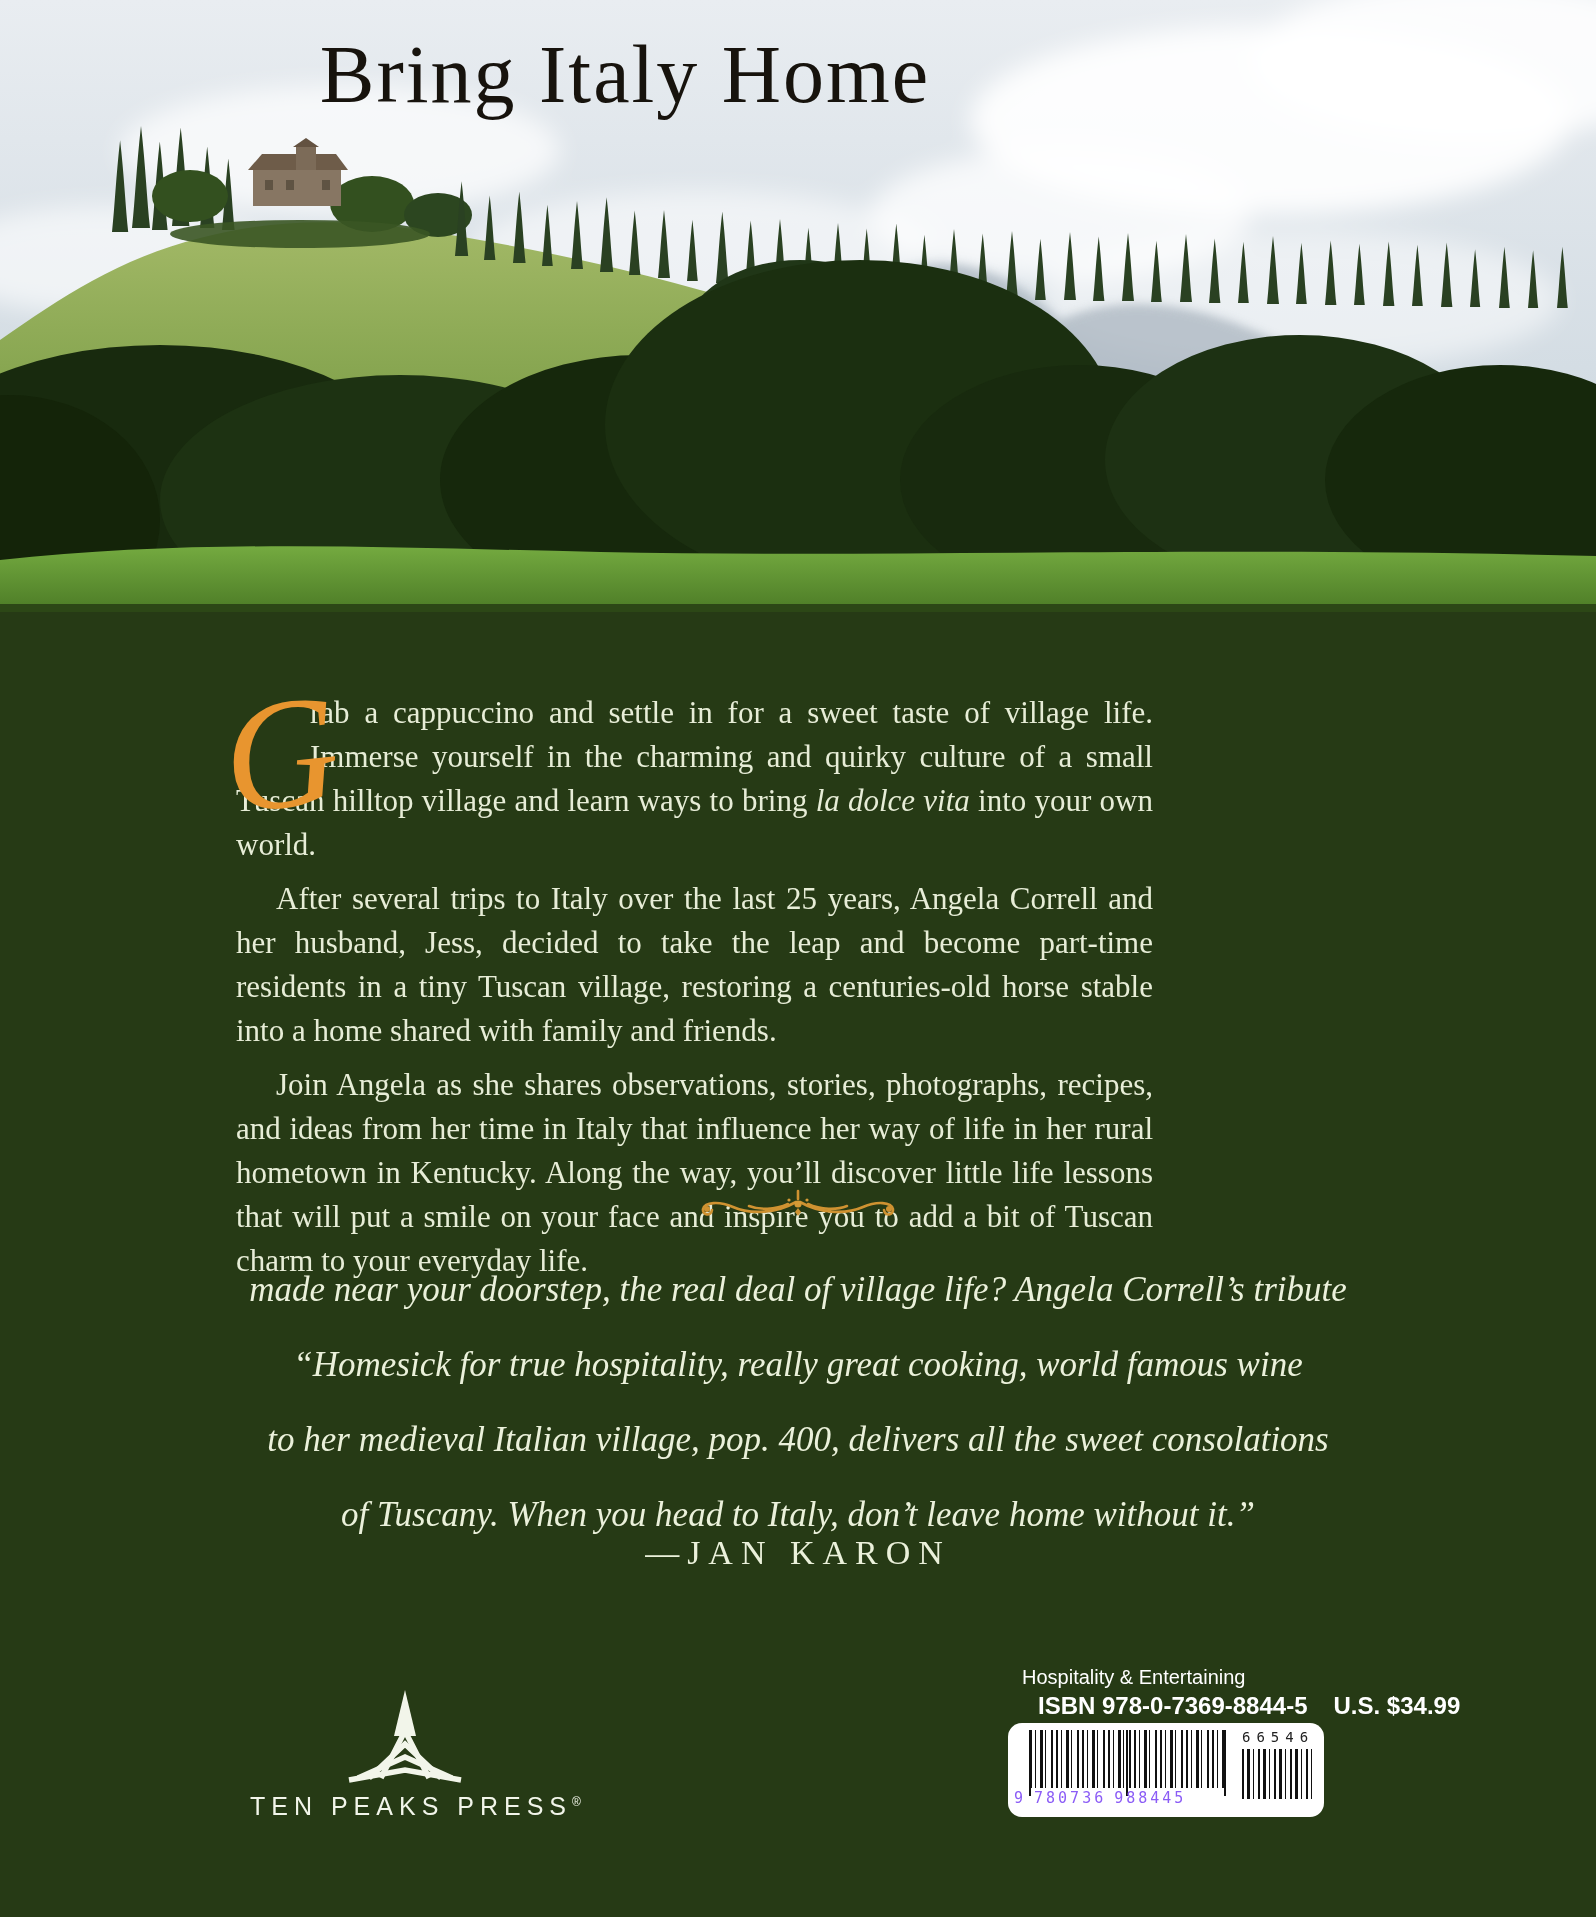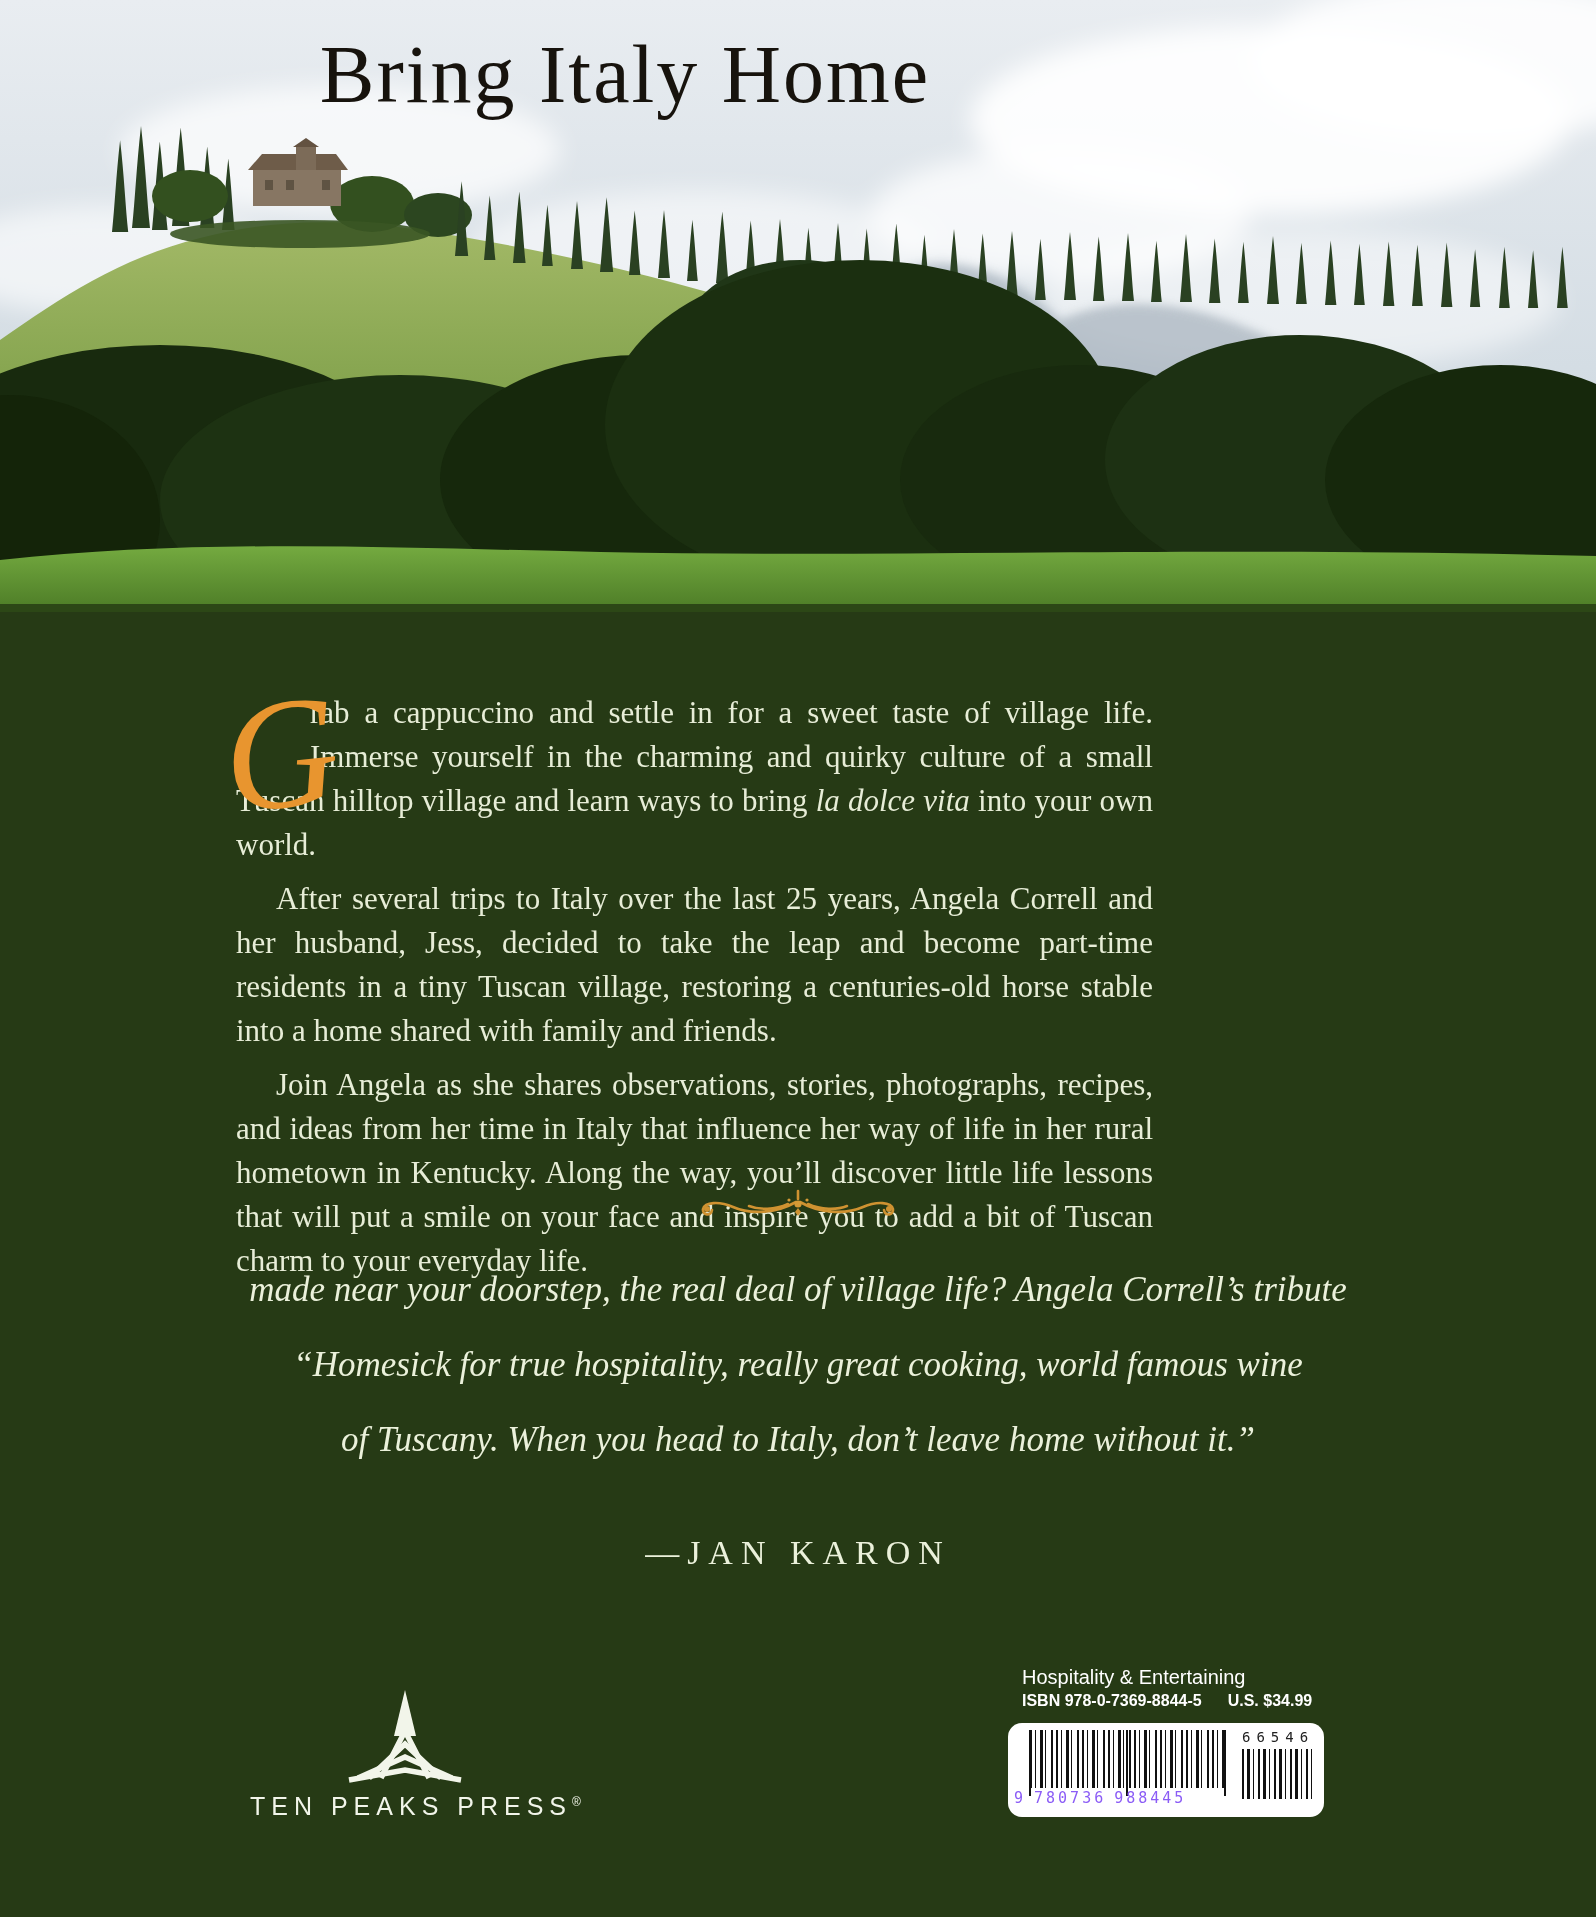--- a/index.html
+++ b/index.html
@@ -27,21 +27,21 @@
     font-size:34px;letter-spacing:8px;font-family:"Liberation Serif", serif;}
   
   .publisher{position:absolute;left:250px;top:1688px;width:310px;text-align:right;}
   .publisher svg{display:block;margin:0 auto;}
   .publisher-name{margin-top:4px;color:#f2f5ea;font-family:"Liberation Sans", sans-serif;
     font-size:25px;letter-spacing:6px;white-space:nowrap;}
   .regmark{font-size:12px;vertical-align:super;letter-spacing:0;}
   
   .retail{position:absolute;left:1022px;top:1666px;font-family:"Liberation Sans", sans-serif;color:#ffffff;}
   .retail .category{font-size:20px;font-weight:normal;}
-  .retail .isbn-line{font-size:16px;font-weight:bold;margin-top:3px;white-space:nowrap;}
+  .retail .isbn-line{font-size:24px;font-weight:bold;margin-top:3px;white-space:nowrap;margin-left:16px;}
   .retail .price{margin-left:26px;}
   .barcode-box{position:absolute;left:1008px;top:1723px;width:316px;height:94px;background:#ffffff;
     border-radius:14px;}
   .bc-main{position:absolute;left:22px;top:7px;width:196px;height:58px;
     background:repeating-linear-gradient(90deg,#111 0 2px,#fff 2px 5px,#111 5px 6px,#fff 6px 10px,#111 10px 13px,#fff 13px 15px,#111 15px 16px,#fff 16px 21px,#111 21px 23px,#fff 23px 26px);}
   .guard{position:absolute;top:7px;width:2px;height:66px;background:#111;}
   .g1{left:21px;} .g2{left:118px;} .g3{left:216px;}
   .bc-digits{position:absolute;top:66px;left:6px;width:220px;font-family:"DejaVu Sans Mono", monospace;
     font-size:15px;color:#8b5cf6;letter-spacing:3px;white-space:nowrap;}
   .bc-digits span{margin-right:8px;}
@@ -207,20 +207,21 @@
     <circle cx="196" cy="21" r="3" fill="#cf9231"></circle>
     <circle cx="105" cy="16" r="3.6" fill="#d49a36"></circle>
     <circle cx="96" cy="12" r="1.6" fill="#d49a36"></circle>
     <circle cx="114" cy="12" r="1.6" fill="#d49a36"></circle>
     <path d="M105,20 L108,24 L105,28 L102,24 Z" fill="#cf9231"></path>
   </svg>
 
   <div class="quote">
     <div>made near your doorstep, the real deal of village life? Angela Correll’s tribute</div>
     <div>“Homesick for true hospitality, really great cooking, world famous wine</div>
+    <div>to her medieval Italian village, pop. 400, delivers all the sweet consolations</div>
     <div>of Tuscany. When you head to Italy, don’t leave home without it.”</div>
   </div>
   <div class="attribution">—JAN KARON</div>
 
   <div class="publisher">
     <svg width="120" height="100" viewBox="0 0 120 100">
       <polygon points="60,2 49,48 71,48" fill="#f2f5ea"></polygon>
       <g stroke="#f2f5ea" stroke-width="5.5" fill="none">
         <polyline points="36,90 60,43 84,90"></polyline>
         <polyline points="24,90 60,56 96,90"></polyline>

